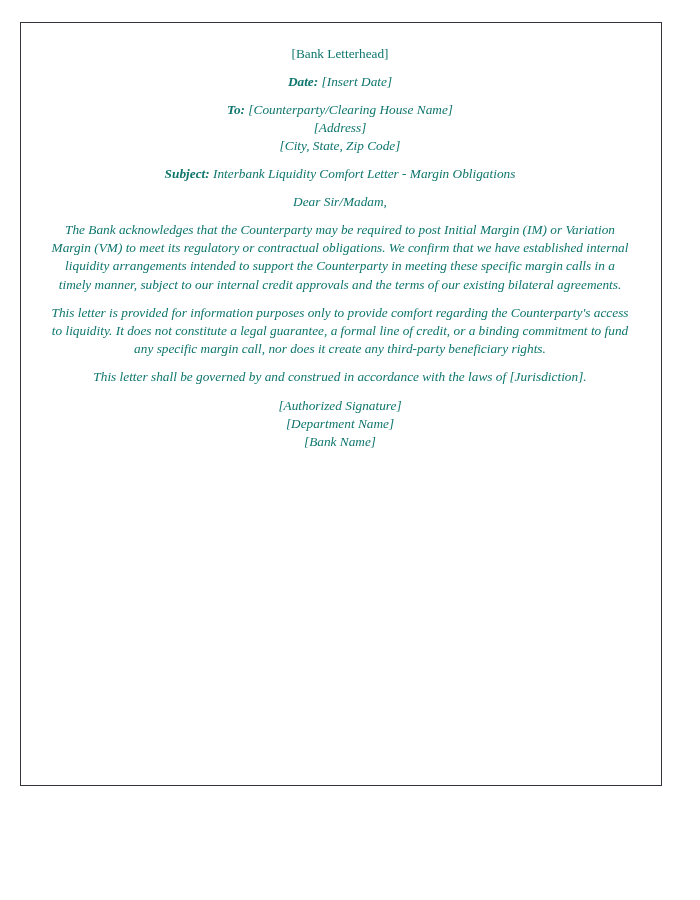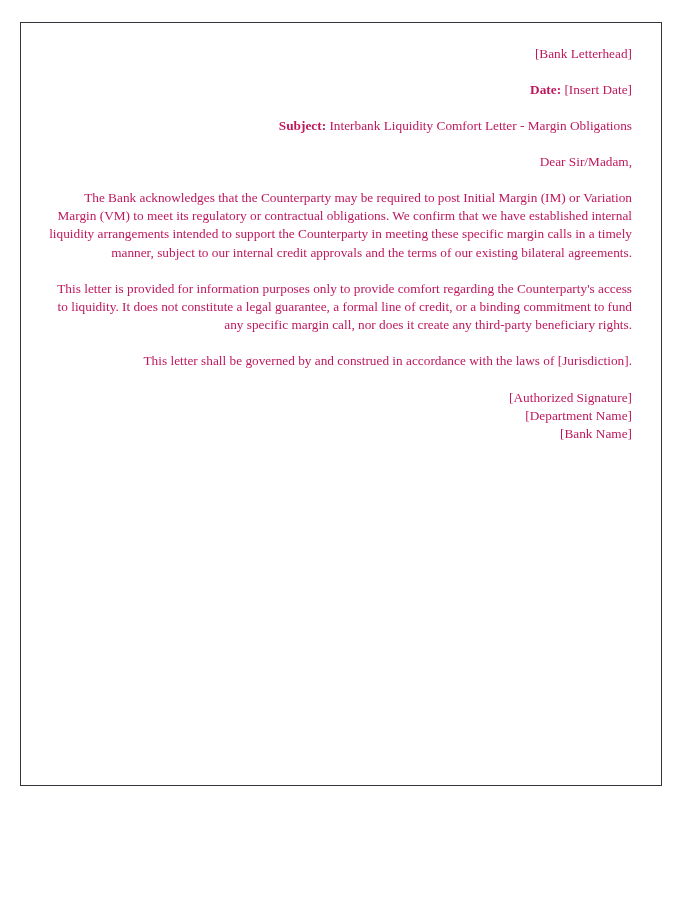--- a/index.html
+++ b/index.html
@@ -26,26 +26,27 @@
   }
   .letter-body {
     position: absolute;
     left: 27px;
     top: 22px;
     width: 584px;
   }
   .blk {
     font-size: 13.3px;
     line-height: 18px;
-    color: #be185d;
-    text-align: right;
+    color: #0f766e;
+    text-align: center;
     white-space: normal;
   }
   .blk + .blk {
-    margin-top: 18px;
+    margin-top: 10px;
+    font-style: italic;
   }
   .tight-line {
     font-size: 13.3px;
     line-height: 18px;
   }
   .lbl {
     font-weight: bold;
   }
   .para {
     font-size: 13.3px;
@@ -61,20 +62,25 @@
 
 <div class="page-frame">
   <div class="letter-body">
 
     <div class="blk">[Bank Letterhead]</div>
 
     <div class="blk">
       <span class="lbl">Date:</span><span> </span><span>[Insert Date]</span>
     </div>
 
+    <div class="blk">
+      <div class="tight-line"><span class="lbl">To:</span><span> </span><span>[Counterparty/Clearing House Name]</span></div>
+      <div class="tight-line">[Address]</div>
+      <div class="tight-line">[City, State, Zip Code]</div>
+    </div>
 
     <div class="blk">
       <span class="lbl">Subject:</span><span> </span><span>Interbank Liquidity Comfort Letter - Margin Obligations</span>
     </div>
 
     <div class="blk">Dear Sir/Madam,</div>
 
     <div class="blk para">The Bank acknowledges that the Counterparty may be required to post Initial Margin (IM) or Variation Margin (VM) to meet its regulatory or contractual obligations. We confirm that we have established internal liquidity arrangements intended to support the Counterparty in meeting these specific margin calls in a timely manner, subject to our internal credit approvals and the terms of our existing bilateral agreements.</div>
     <div class="blk para">This letter is provided for information purposes only to provide comfort regarding the Counterparty's access to liquidity. It does not constitute a legal guarantee, a formal line of credit, or a binding commitment to fund any specific margin call, nor does it create any third-party beneficiary rights.</div>
     <div class="blk para">This letter shall be governed by and construed in accordance with the laws of [Jurisdiction].</div>

